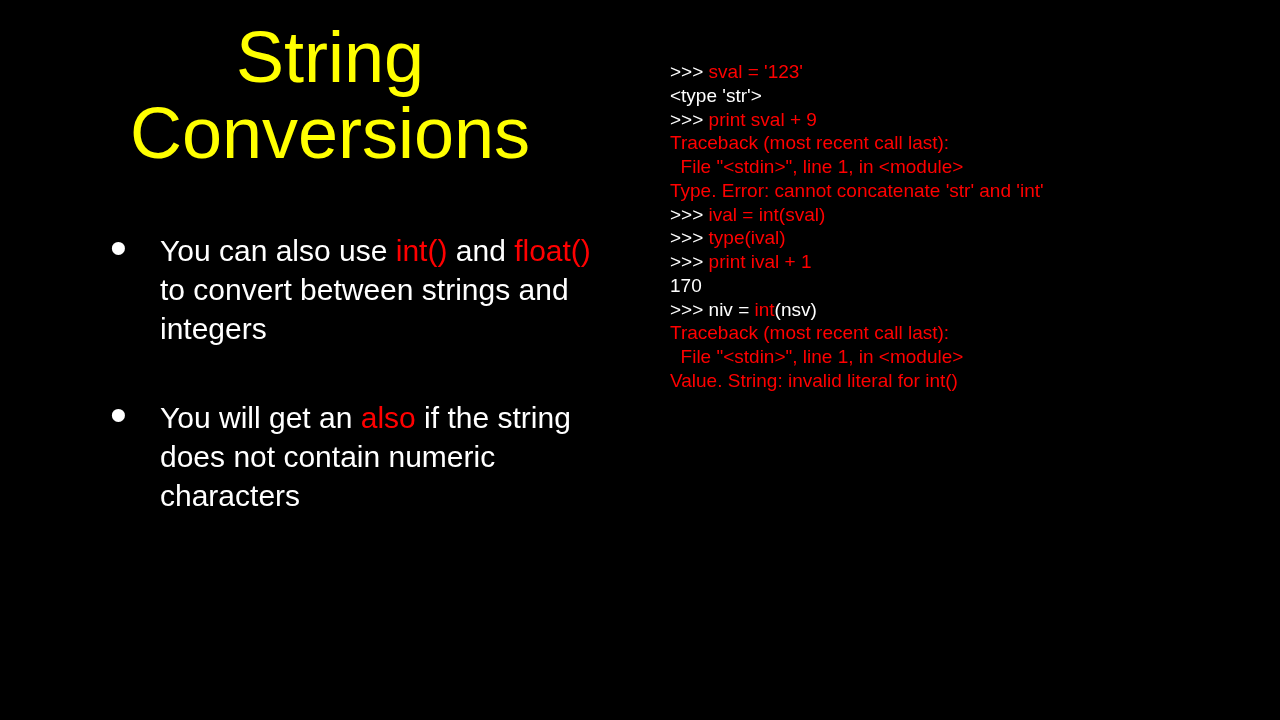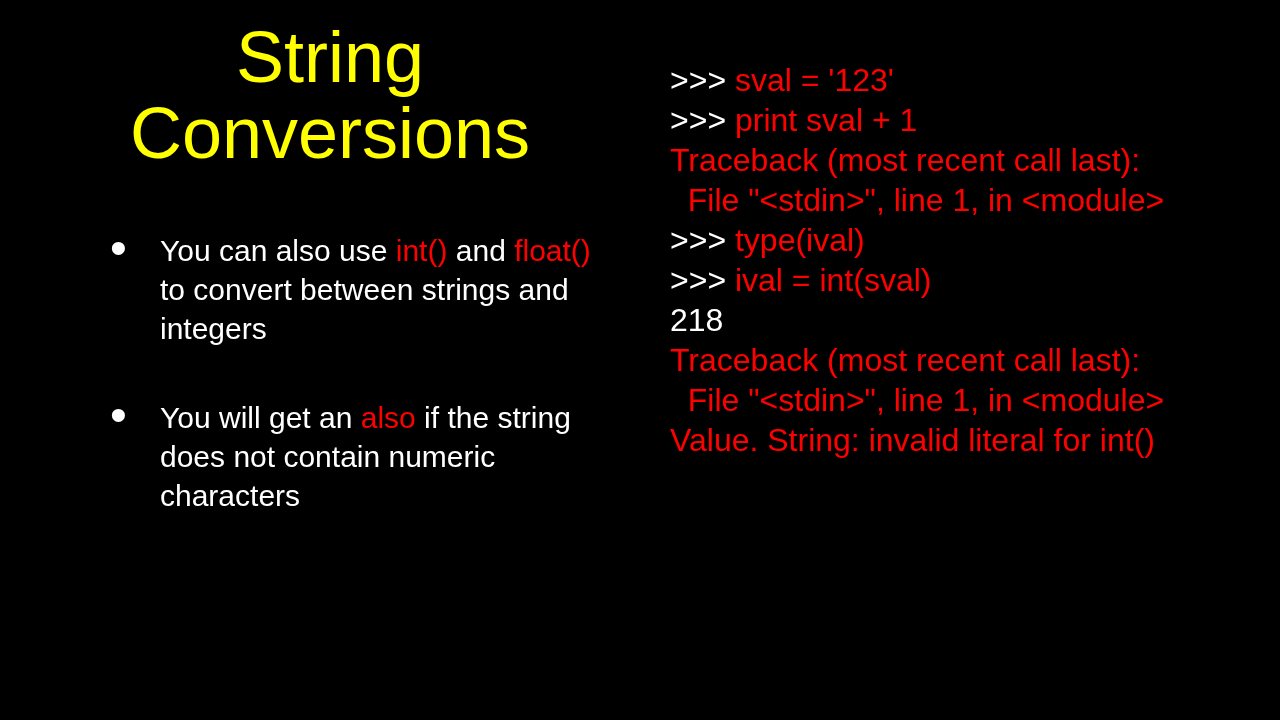--- a/index.html
+++ b/index.html
@@ -22,21 +22,21 @@
   .left {
     width: 50%;
     box-sizing: border-box;
     padding-right: 20px;
   }
   .right {
     width: 50%;
     box-sizing: border-box;
     padding-top: 40px;
     padding-left: 30px;
-    font-size: 32px;
+    font-size: 19px;
     line-height: 1.25;
   }
   .title {
     color: #ffff00;
     font-size: 72px;
     text-align: center;
     line-height: 1.05;
     margin: 0 0 60px 0;
     font-weight: normal;
   }
@@ -75,23 +75,27 @@
         <span>You can also use </span><span class="hl">int()</span><span> and </span><span class="hl">float()</span><span> to convert between strings and integers</span>
       </li>
       <li>
         <span>You will get an </span><span class="hl">also</span><span></span><span class="hl"></span><span> if the string does not contain numeric characters</span>
       </li>
     </ul>
   </div>
 
   <div class="right">
     <div><span>&gt;&gt;&gt; </span><span class="hl">sval = '123'</span></div>
-    <div><span>&gt;&gt;&gt; </span><span class="hl">print sval + 1</span></div>
+    <div>&lt;type 'str'&gt;</div>
+    <div><span>&gt;&gt;&gt; </span><span class="hl">print sval + 9</span></div>
     <div class="hl">Traceback (most recent call last):</div>
     <div class="hl">  File "&lt;stdin&gt;", line 1, in &lt;module&gt;</div>
+    <div class="hl">Type. Error: cannot concatenate 'str' and 'int'</div>
+    <div><span>&gt;&gt;&gt; </span><span class="hl">ival = int(sval)</span></div>
     <div><span>&gt;&gt;&gt; </span><span class="hl">type(ival)</span></div>
-    <div><span>&gt;&gt;&gt; </span><span class="hl">ival = int(sval)</span></div>
-    <div>218</div>
+    <div><span>&gt;&gt;&gt; </span><span class="hl">print ival + 1</span></div>
+    <div>170</div>
+    <div><span>&gt;&gt;&gt; </span><span>niv = </span><span class="hl">int</span><span>(nsv)</span></div>
     <div class="hl">Traceback (most recent call last):</div>
     <div class="hl">  File "&lt;stdin&gt;", line 1, in &lt;module&gt;</div>
     <div class="hl">Value. String: invalid literal for int()</div>
   </div>
 </div>
 
 </body></html>

